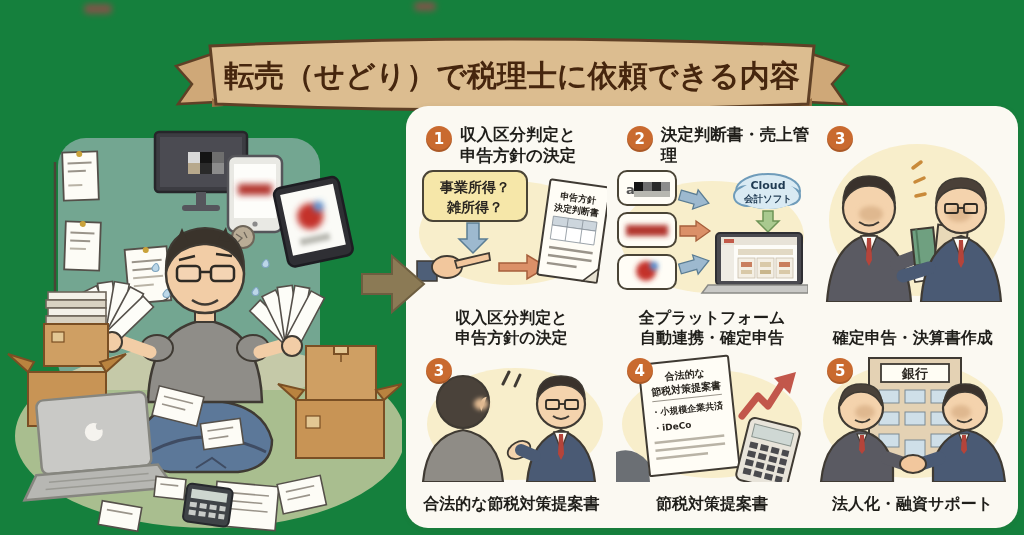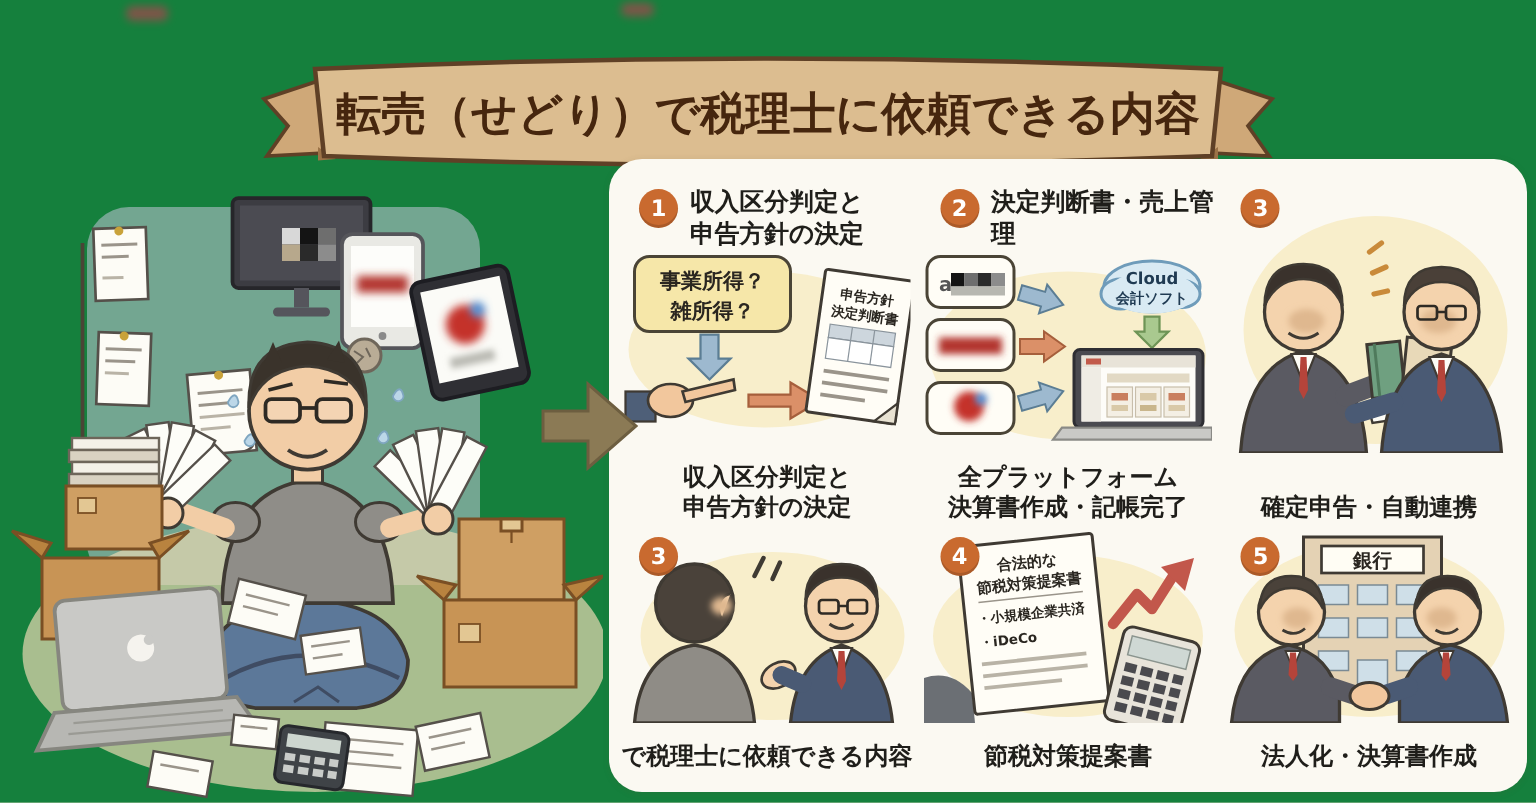--- a/index.html
+++ b/index.html
@@ -381,21 +381,21 @@
           <rect x="125" y="93" width="11" height="5" fill="#c97f5f"></rect>
             <rect x="144" y="93" width="11" height="5" fill="#d9c9a8"></rect>
             <rect x="163" y="93" width="11" height="5" fill="#c97f5f"></rect>
           <rect x="125" y="101" width="11" height="4" fill="#d9c9a8"></rect>
             <rect x="144" y="101" width="11" height="4" fill="#c9b68c"></rect>
             <rect x="163" y="101" width="11" height="4" fill="#d9c9a8"></rect>
           <polygon points="92,116 192,116 192,124 86,124" fill="#c9c9c6" stroke="#8a8a86" stroke-width="1.5"></polygon>
         </g>
       </svg>
       <div class="caption">全プラットフォーム
-決算書作成・記帳完了</div>
+自動連携・確定申告</div>
     </div>
 
     <div class="cell">
       <div class="badge abs">3</div>
       <svg class="ill" width="192" height="178" viewBox="0 0 192 178" style="margin-top:4px">
         <ellipse cx="100" cy="96" rx="88" ry="76" fill="#f8eecb"></ellipse>
         <defs>
             <filter id="fblur" x="-60%" y="-60%" width="220%" height="220%">
               <feGaussianBlur stdDeviation="2.2"></feGaussianBlur>
             </filter>
@@ -436,21 +436,21 @@
           <path d="M119,80 Q119,54 144,54 Q169,54 169,80 Q162,64 144,64 Q126,64 119,80 Z" fill="#4a4038" stroke="#3f3a33" stroke-width="1.6"></path>
           <ellipse cx="142" cy="90" rx="12" ry="8" fill="#dfb88f" filter="url(#fblur)"></ellipse>
           <g stroke="#2e2a24" stroke-width="1.8" fill="none">
             <rect x="128" y="80" width="13" height="9" rx="2"></rect>
               <rect x="147" y="80" width="13" height="9" rx="2"></rect>
               <line x1="141" y1="84" x2="147" y2="84"></line>
           </g>
           <line x1="112" y1="144" x2="86" y2="152" stroke="#4a5a74" stroke-width="13" stroke-linecap="round"></line>
         </g>
       </svg>
-      <div class="caption">確定申告・自動連携</div>
+      <div class="caption">確定申告・決算書作成</div>
     </div>
 
     <div class="cell">
       <div class="badge abs">3</div>
       <svg class="ill" width="192" height="128" viewBox="0 0 192 128" style="margin-top:2px">
         <ellipse cx="100" cy="70" rx="88" ry="56" fill="#f8eecb"></ellipse>
         <defs>
             <filter id="gblur" x="-60%" y="-60%" width="220%" height="220%">
               <feGaussianBlur stdDeviation="2"></feGaussianBlur>
             </filter>
@@ -477,21 +477,21 @@
           <path d="M122,46 Q122,22 146,22 Q170,22 170,46 Q163,31 146,31 Q129,31 122,46 Z" fill="#3a322c" stroke="#3f3a33" stroke-width="1.6"></path>
           <g stroke="#2e2a24" stroke-width="1.8" fill="none">
             <rect x="131" y="46" width="13" height="9" rx="2"></rect>
               <rect x="150" y="46" width="13" height="9" rx="2"></rect>
               <line x1="144" y1="50" x2="150" y2="50"></line>
           </g>
           <path d="M138,62 q8,6 16,0" fill="none" stroke="#3f3a33" stroke-width="2"></path>
           <line x1="120" y1="102" x2="106" y2="96" stroke="#4a5a74" stroke-width="12" stroke-linecap="round"></line>
         </g>
       </svg>
-      <div class="caption">で税理士に依頼できる内容</div>
+      <div class="caption">合法的な節税対策提案書</div>
     </div>
 
     <div class="cell">
       <div class="badge abs">4</div>
       <svg class="ill" width="192" height="128" viewBox="0 0 192 128" style="margin-top:2px">
         <ellipse cx="96" cy="70" rx="90" ry="54" fill="#f8eecb"></ellipse>
         <path d="M0,128 L0,98 Q18,92 32,108 L34,128 Z" fill="#6b6f74"></path>
 
         <g transform="rotate(-6 72 62)">
           <rect x="28" y="6" width="90" height="112" rx="2" fill="#fffdf6" stroke="#3f3a33" stroke-width="2"></rect>
@@ -580,17 +580,17 @@
           <path d="M127,52 Q127,30 148,30 Q169,30 169,52 Q162,38 148,38 Q134,38 127,52 Z" fill="#3a322c" stroke="#3f3a33" stroke-width="1.6"></path>
           <ellipse cx="144" cy="58" rx="10" ry="7" fill="#dfb88f" filter="url(#hblur)"></ellipse>
           <path d="M140,66 q8,5 15,-1" fill="none" stroke="#3f3a33" stroke-width="1.8"></path>
           <polygon points="142,80 147,92 152,80" fill="#fdfcf6" stroke="#3f3a33" stroke-width="1.2"></polygon>
           <polygon points="145,81 149,81 150,96 147,100 144,96" fill="#b5443a"></polygon>
           <line x1="70" y1="104" x2="88" y2="110" stroke="#5a5a62" stroke-width="13" stroke-linecap="round"></line>
           <line x1="122" y1="104" x2="104" y2="110" stroke="#4a5a74" stroke-width="13" stroke-linecap="round"></line>
           <ellipse cx="96" cy="110" rx="13" ry="9" fill="#f2c79d" stroke="#3f3a33" stroke-width="2"></ellipse>
         </g>
       </svg>
-      <div class="caption">法人化・決算書作成</div>
+      <div class="caption">法人化・融資サポート</div>
     </div>
 
   </div>
 </div>
 
 </body></html>

